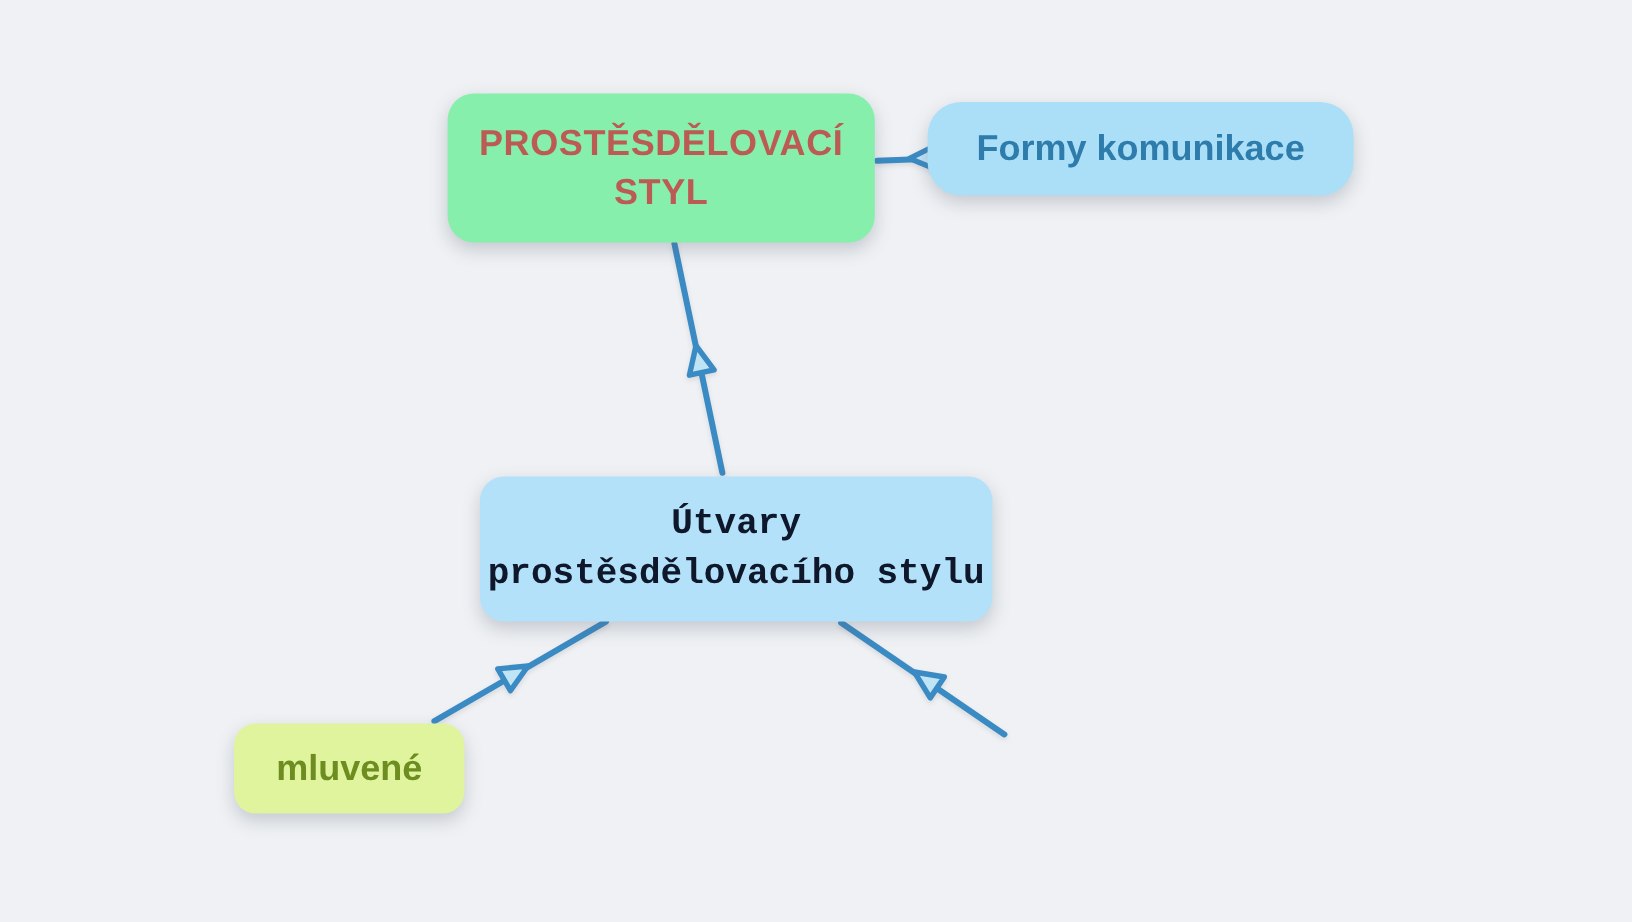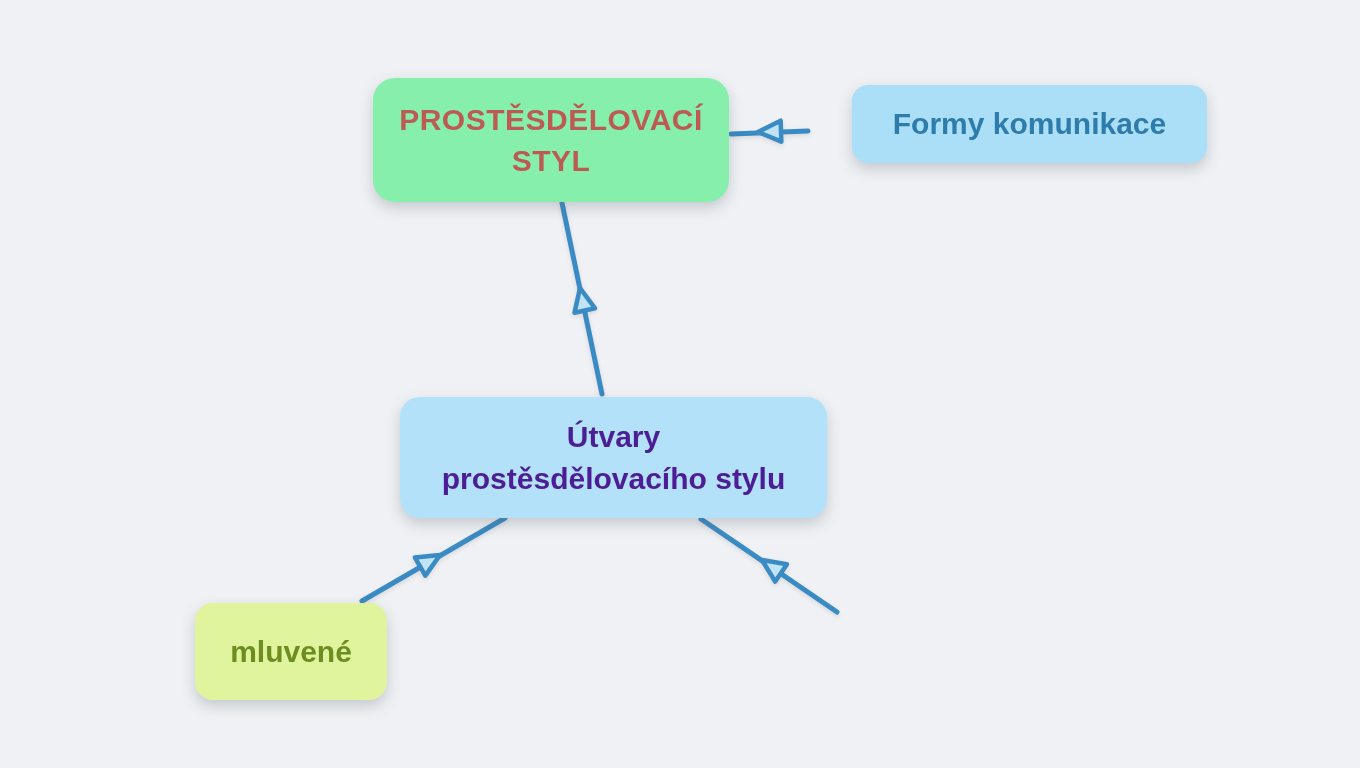--- a/index.html
+++ b/index.html
@@ -43,29 +43,29 @@
     font-size: 30px;
     white-space: nowrap;
   }
   .node .label { display: block; }
   .node .label .line { display: block; }
   #node-prostesdelovaci {
     left: 373px; top: 78px; width: 356px; height: 124px;
     border-radius: 22px; line-height: 41px; letter-spacing: 0.5px;
   }
   #node-formy {
-    left: 852px; top: 85px; width: 355px; height: 78px;
-    border-radius: 16px;
+    left: 773px; top: 85px; width: 355px; height: 78px;
+    border-radius: 28px;
   }
   #node-utvary {
     left: 400px; top: 397px; width: 427px; height: 121px;
     border-radius: 20px; line-height: 42px;
   }
   #node-mluvene {
-    left: 195px; top: 603px; width: 192px; height: 97px;
+    left: 195px; top: 603px; width: 192px; height: 75px;
     border-radius: 18px;
   }
   #node-psane {
     left: 818px; top: 614px; width: 144px; height: 73px;
     border-radius: 16px;
   }
 </style>
 </head>
 <body>
 
@@ -94,21 +94,21 @@
     <div class="label">
       <span class="line">PROSTĚSDĚLOVACÍ</span>
       <span class="line">STYL</span>
     </div>
   </div>
 
   <div class="node" id="node-formy" style="background-color: rgb(171, 223, 247); color: rgb(46, 124, 171);">
     <span class="label">Formy komunikace</span>
   </div>
 
-  <div class="node" id="node-utvary" style="background-color: rgb(179, 225, 249); color: #4c1d95;">
+  <div class="node" id="node-utvary" style="background-color: rgb(179, 225, 249); color: #0f172a; font-family: Liberation Mono, monospace;">
     <div class="label">
       <span class="line">Útvary</span>
       <span class="line">prostěsdělovacího stylu</span>
     </div>
   </div>
 
   <div class="node" id="node-mluvene" style="background-color: rgb(224, 244, 158); color: rgb(110, 141, 33);">
     <span class="label">mluvené</span>
   </div>
 

